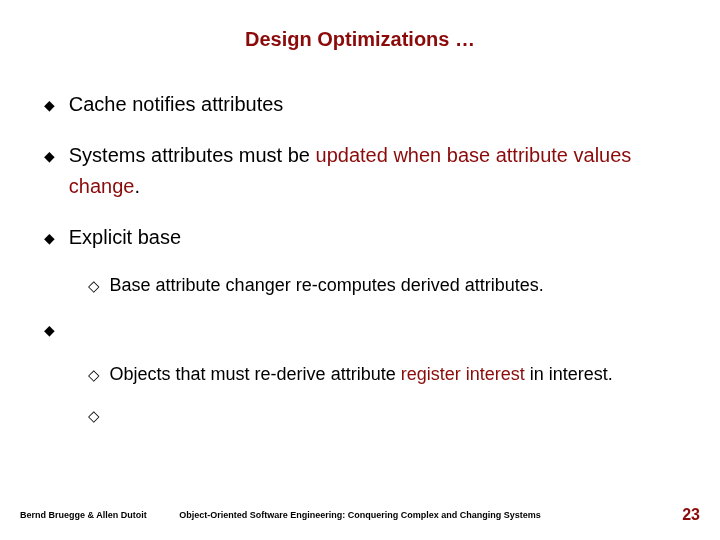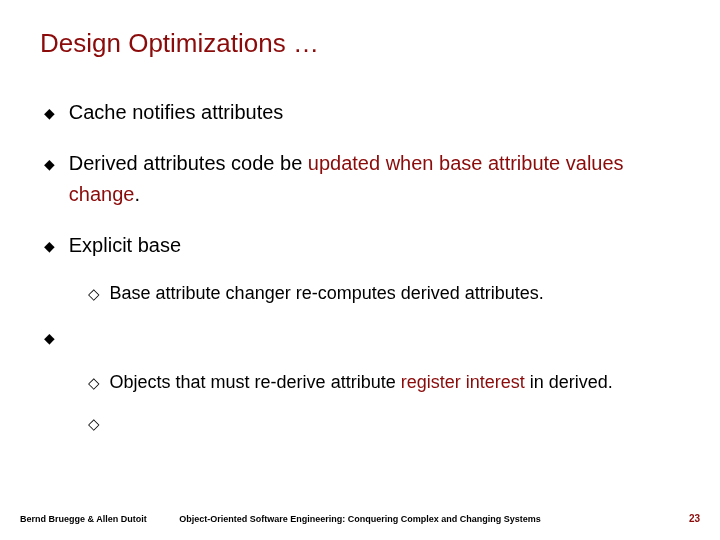--- a/index.html
+++ b/index.html
@@ -11,23 +11,24 @@
     position: relative;
     overflow: hidden;
   }
   .slide {
     width: 100%;
     height: 100%;
     padding: 28px 40px 40px 40px;
     position: relative;
   }
   .title {
-    font-size: 26px;
+    text-align: center;
+    font-size: 20px;
     color: #8b0a0a;
-    font-weight: normal;
+    font-weight: bold;
     margin-bottom: 38px;
   }
   .body {
     padding-left: 4px;
   }
   .level1 {
     display: flex;
     align-items: flex-start;
     font-size: 20px;
     color: #000;
@@ -70,58 +71,58 @@
     font-size: 9px;
     font-weight: bold;
     color: #000;
   }
   .footer-center {
     position: absolute;
     left: 50%;
     transform: translateX(-50%);
     white-space: nowrap;
   }
-  .footer-right { color: #8b0a0a; font-size: 10px; }
+  .footer-right { color: #8b0a0a; font-size: 16px; }
 </style>
 </head>
 <body>
 
 <div class="slide">
 
   <h1 class="title">Design Optimizations …</h1>
 
   <div class="body">
 
     <div class="level1">
       <span class="bullet">◆</span>
       <span>Cache notifies attributes</span>
     </div>
 
     <div class="level1">
       <span class="bullet">◆</span>
-      <span><span>Derived attributes code be </span><span class="accent">updated when base attribute values change</span><span>.</span></span>
+      <span><span>Systems attributes must be </span><span class="accent">updated when base attribute values change</span><span>.</span></span>
     </div>
 
     <div class="level1">
       <span class="bullet">◆</span>
       <span>Explicit base</span>
     </div>
 
     <div class="level2">
       <span class="bullet">◇</span>
       <span>Base attribute changer re-computes derived attributes.</span>
     </div>
 
     <div class="level1">
       <span class="bullet">◆</span>
     </div>
 
     <div class="level2">
       <span class="bullet">◇</span>
-      <span><span>Objects that must re-derive attribute </span><span class="accent">register interest</span><span> in derived.</span></span>
+      <span><span>Objects that must re-derive attribute </span><span class="accent">register interest</span><span> in interest.</span></span>
     </div>
 
     <div class="level2">
       <span class="bullet">◇</span>
     </div>
 
   </div>
 
   <div class="footer">
     <span>Bernd Bruegge &amp; Allen Dutoit</span>

